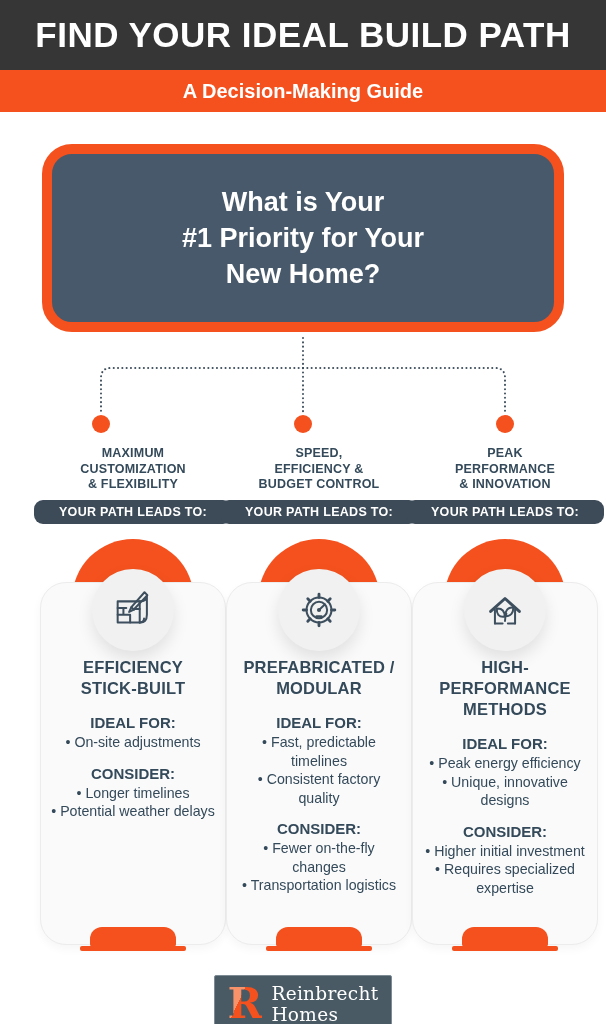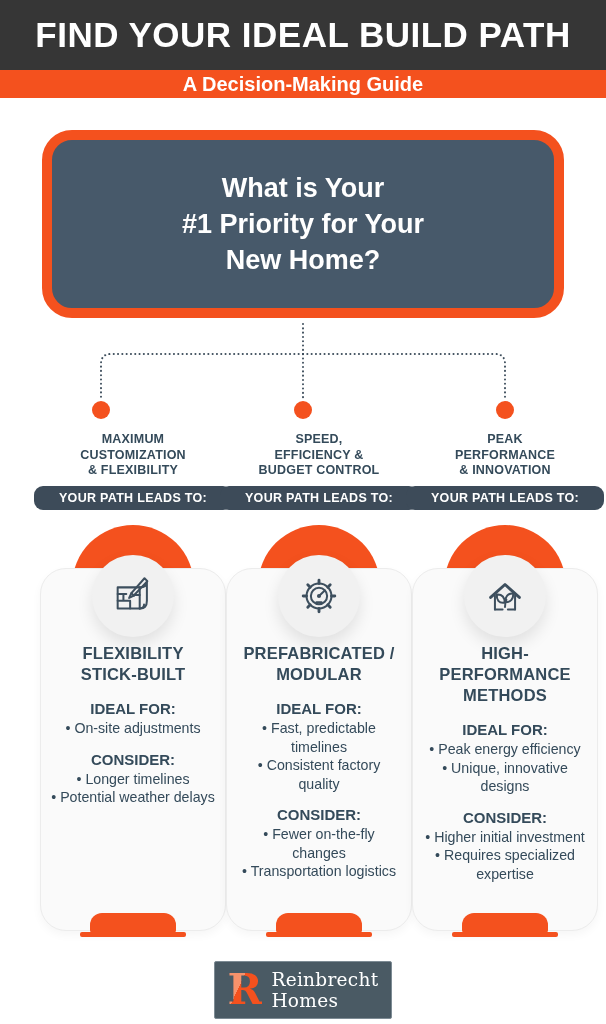--- a/index.html
+++ b/index.html
@@ -11,21 +11,21 @@
   .multiline { white-space:pre-line; }
 
   
   .title-band {
     height:70px; background:#363636; display:flex; align-items:center; justify-content:center;
   }
   .title-band h1 {
     color:#ffffff; font-size:35px; font-weight:700; letter-spacing:.5px; white-space:nowrap;
   }
   .subtitle-band {
-    height:28px; background:#F4511E; display:flex; align-items:center; justify-content:center;
+    height:42px; background:#F4511E; display:flex; align-items:center; justify-content:center;
   }
   .subtitle-band div { color:#ffffff; font-size:20px; font-weight:700; }
 
   
   .question {
     width:522px; margin:32px auto 4px; background:#47596A;
     border:10px solid #F4511E; border-radius:30px;
     padding:30px 14px; text-align:center;
   }
   .question .q-text {
@@ -141,21 +141,21 @@
         <svg class="icon" width="46" height="46" viewBox="0 0 48 48">
           <path d="M8 15 H31 V37 H8 Z"></path>
           <path d="M31 15 q7.5 -0.5 7.5 -6 v20 q0 8.5 -7.5 8"></path>
           <path d="M31 37 q4.5 -0.5 4.5 -4"></path>
           <path d="M8 22 h9 M14 22 v7 M8 29 h13 M21 29 v8 M26 23 h5"></path>
           <path d="M20 26 l2.3 -5 L36 5.5 l3 3 L24.8 23.5 l-4.8 2.5 z"></path>
           <path d="M22.3 21 l2.7 2.7"></path>
         </svg>
       </div>
       <div class="card">
-        <h3 class="method multiline">FLEXIBILITY
+        <h3 class="method multiline">EFFICIENCY
 STICK-BUILT</h3>
         <div class="sec-head first">IDEAL FOR:</div>
         <div class="bullets">
             <div class="bullet">On-site adjustments</div>
           </div>
         <div class="sec-head">CONSIDER:</div>
         <div class="bullets">
             <div class="bullet">Longer timelines</div>
             <div class="bullet">Potential weather delays</div>
           </div>

